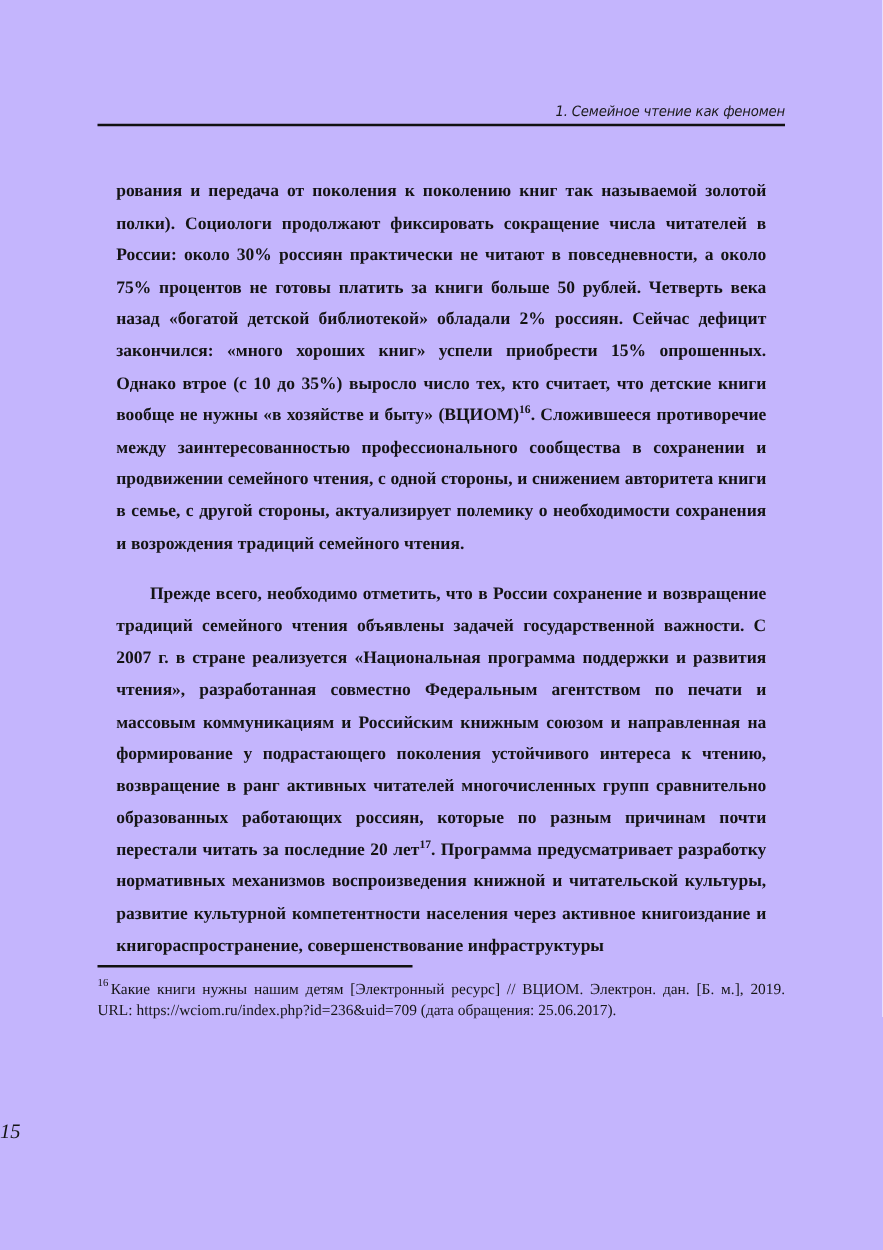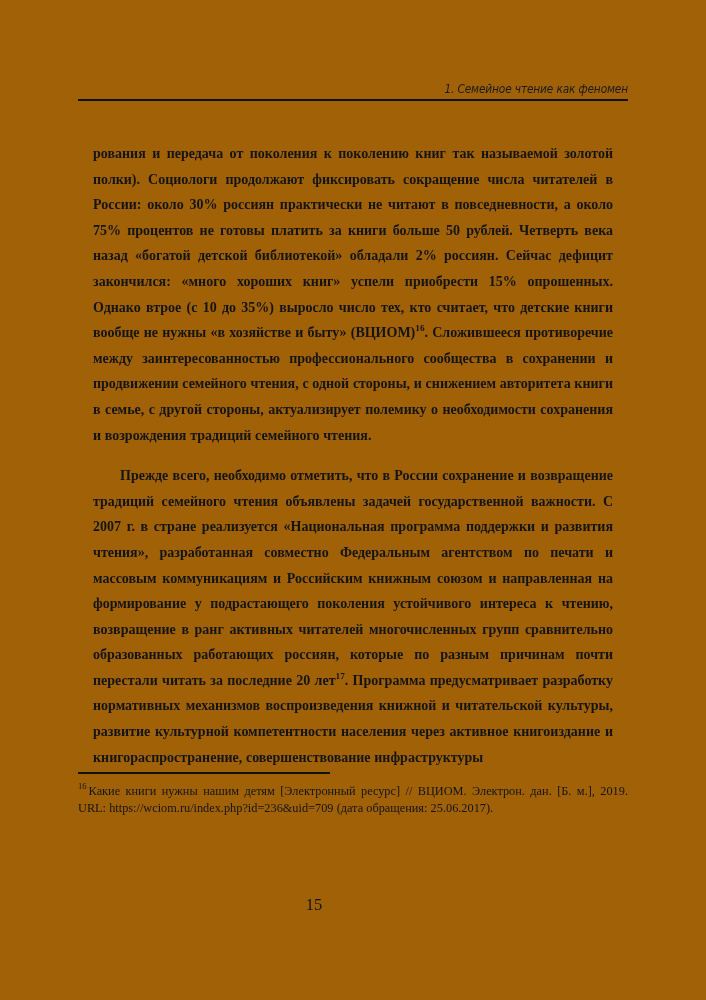--- a/index.html
+++ b/index.html
@@ -14,21 +14,21 @@
     position: relative;
     overflow: hidden;
     font-family: "Liberation Serif", "DejaVu Serif", serif;
     color: #141414;
     -webkit-font-smoothing: antialiased;
   }
 
   .page {
     position: absolute;
     inset: 0;
-    background: #a16207;
+    background: #c4b5fd;
   }
 
   
   .header-zone {
     position: absolute;
     left: 78px;
     top: 82px;
     width: 550px;
   }
   .running-head {
@@ -108,23 +108,24 @@
     line-height: 0;
     margin-right: 2px;
   }
 
   
   .folio {
     position: absolute;
     left: 0;
     top: 895px;
     width: 628px;
-    text-align: center;
+    text-align: left;
     font-size: 16.4px;
     color: #141414;
+    font-style: italic;
   }
 </style>
 </head>
 <body>
 
 <div class="page">
 
   <div class="header-zone">
     <div class="running-head">1. Семейное чтение как феномен</div>
     <div class="header-rule"></div>

